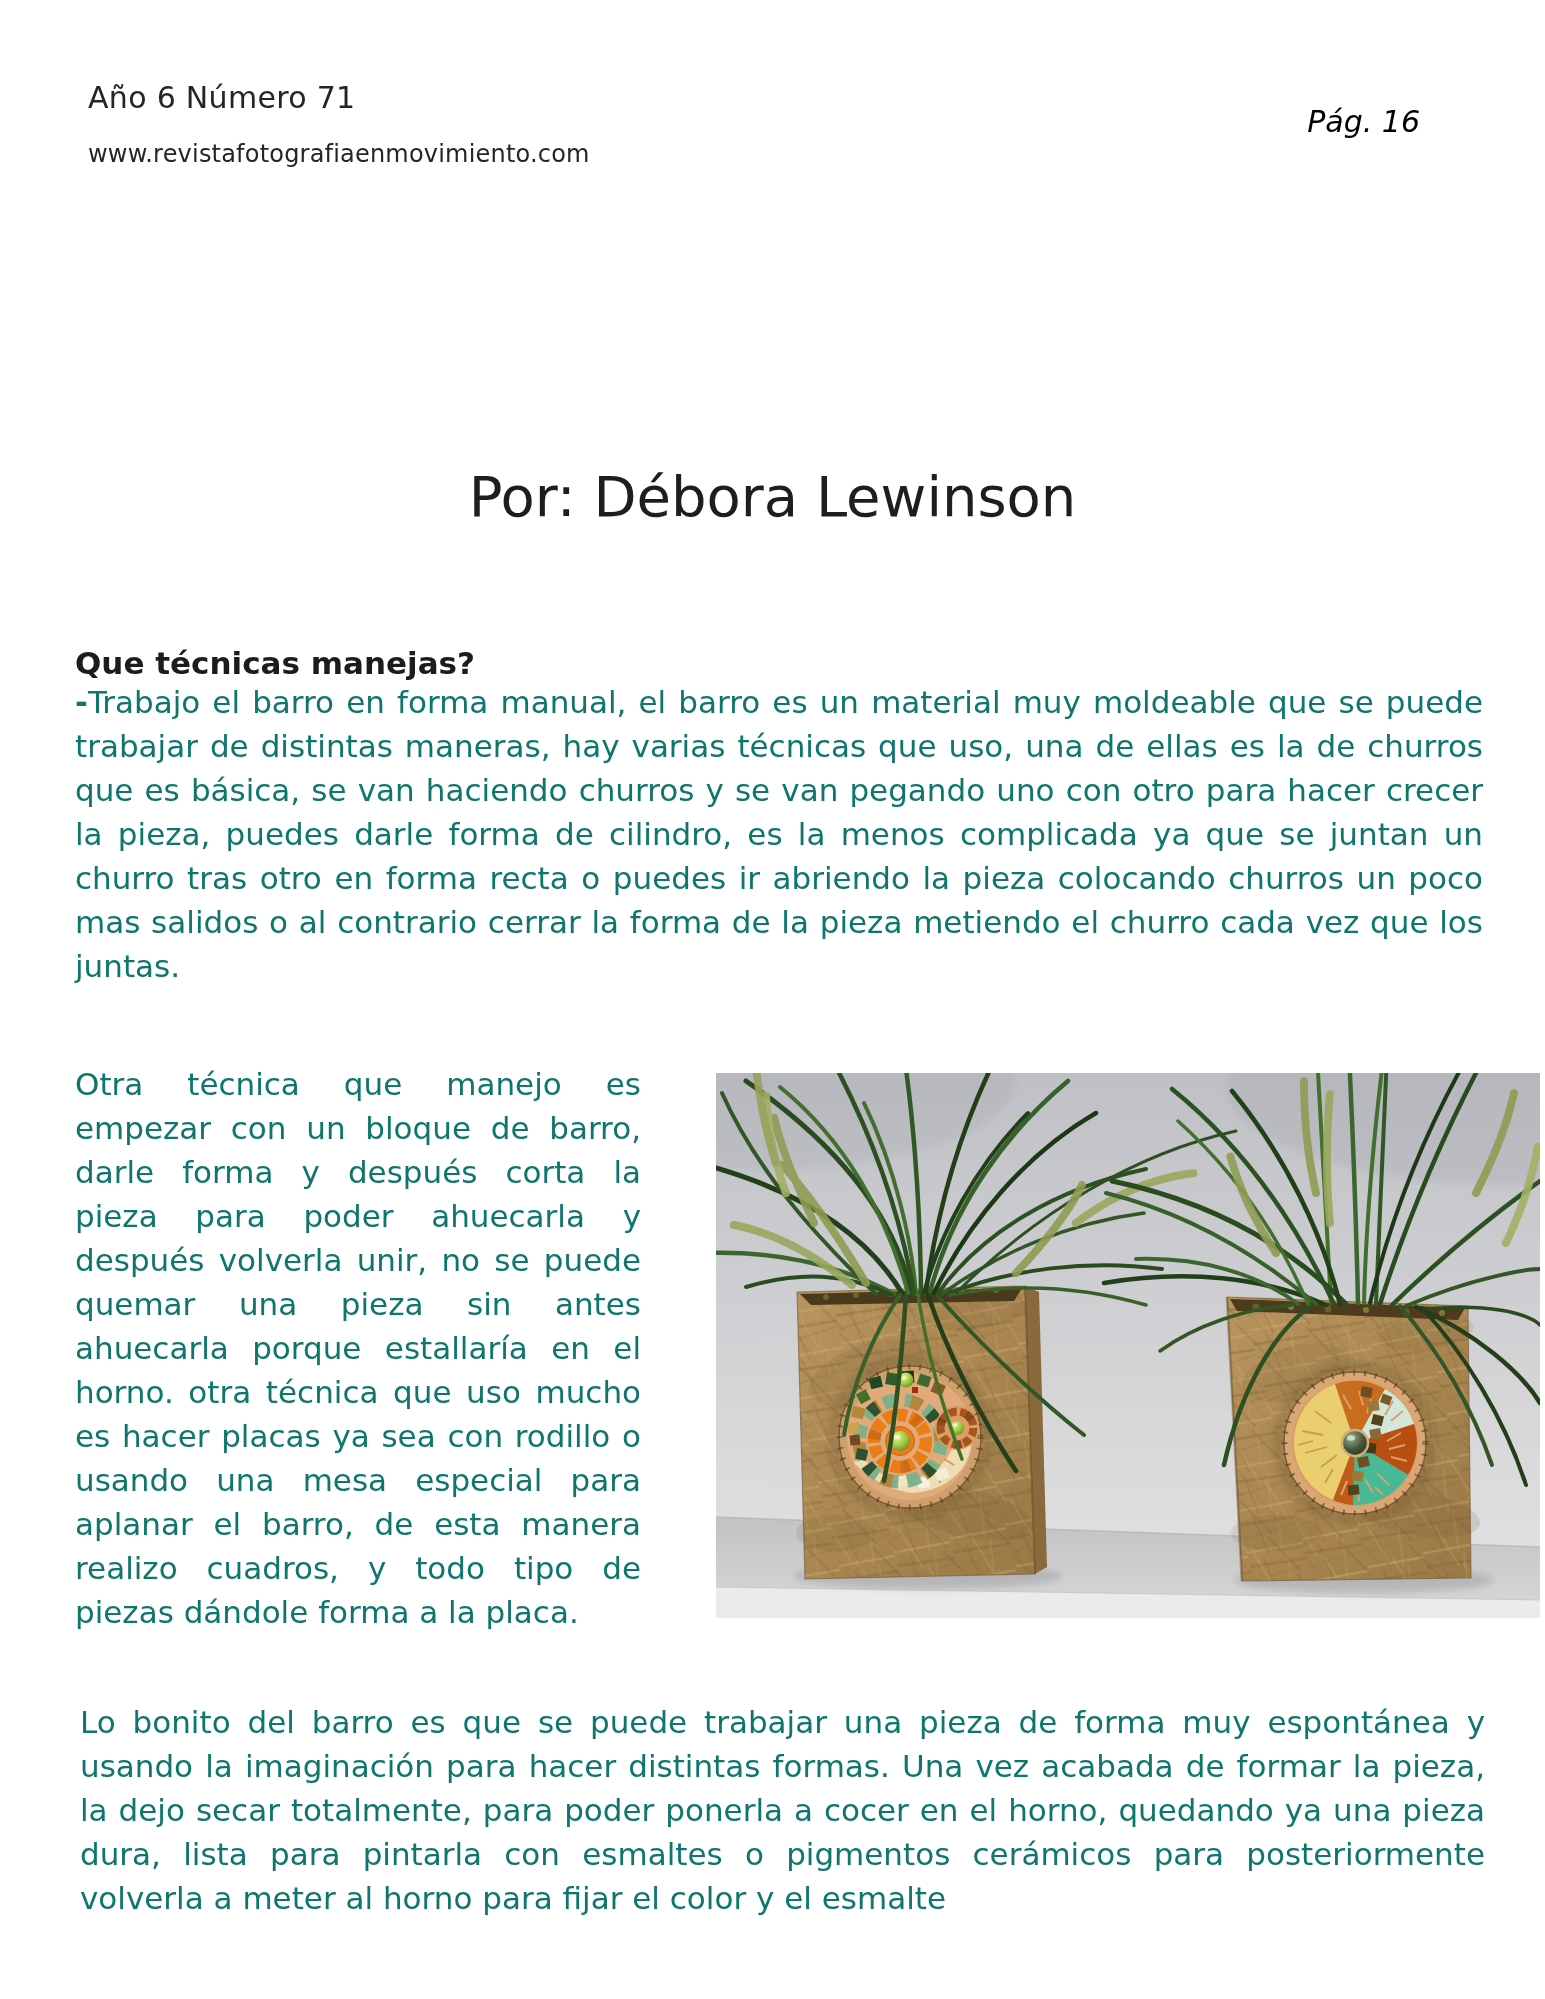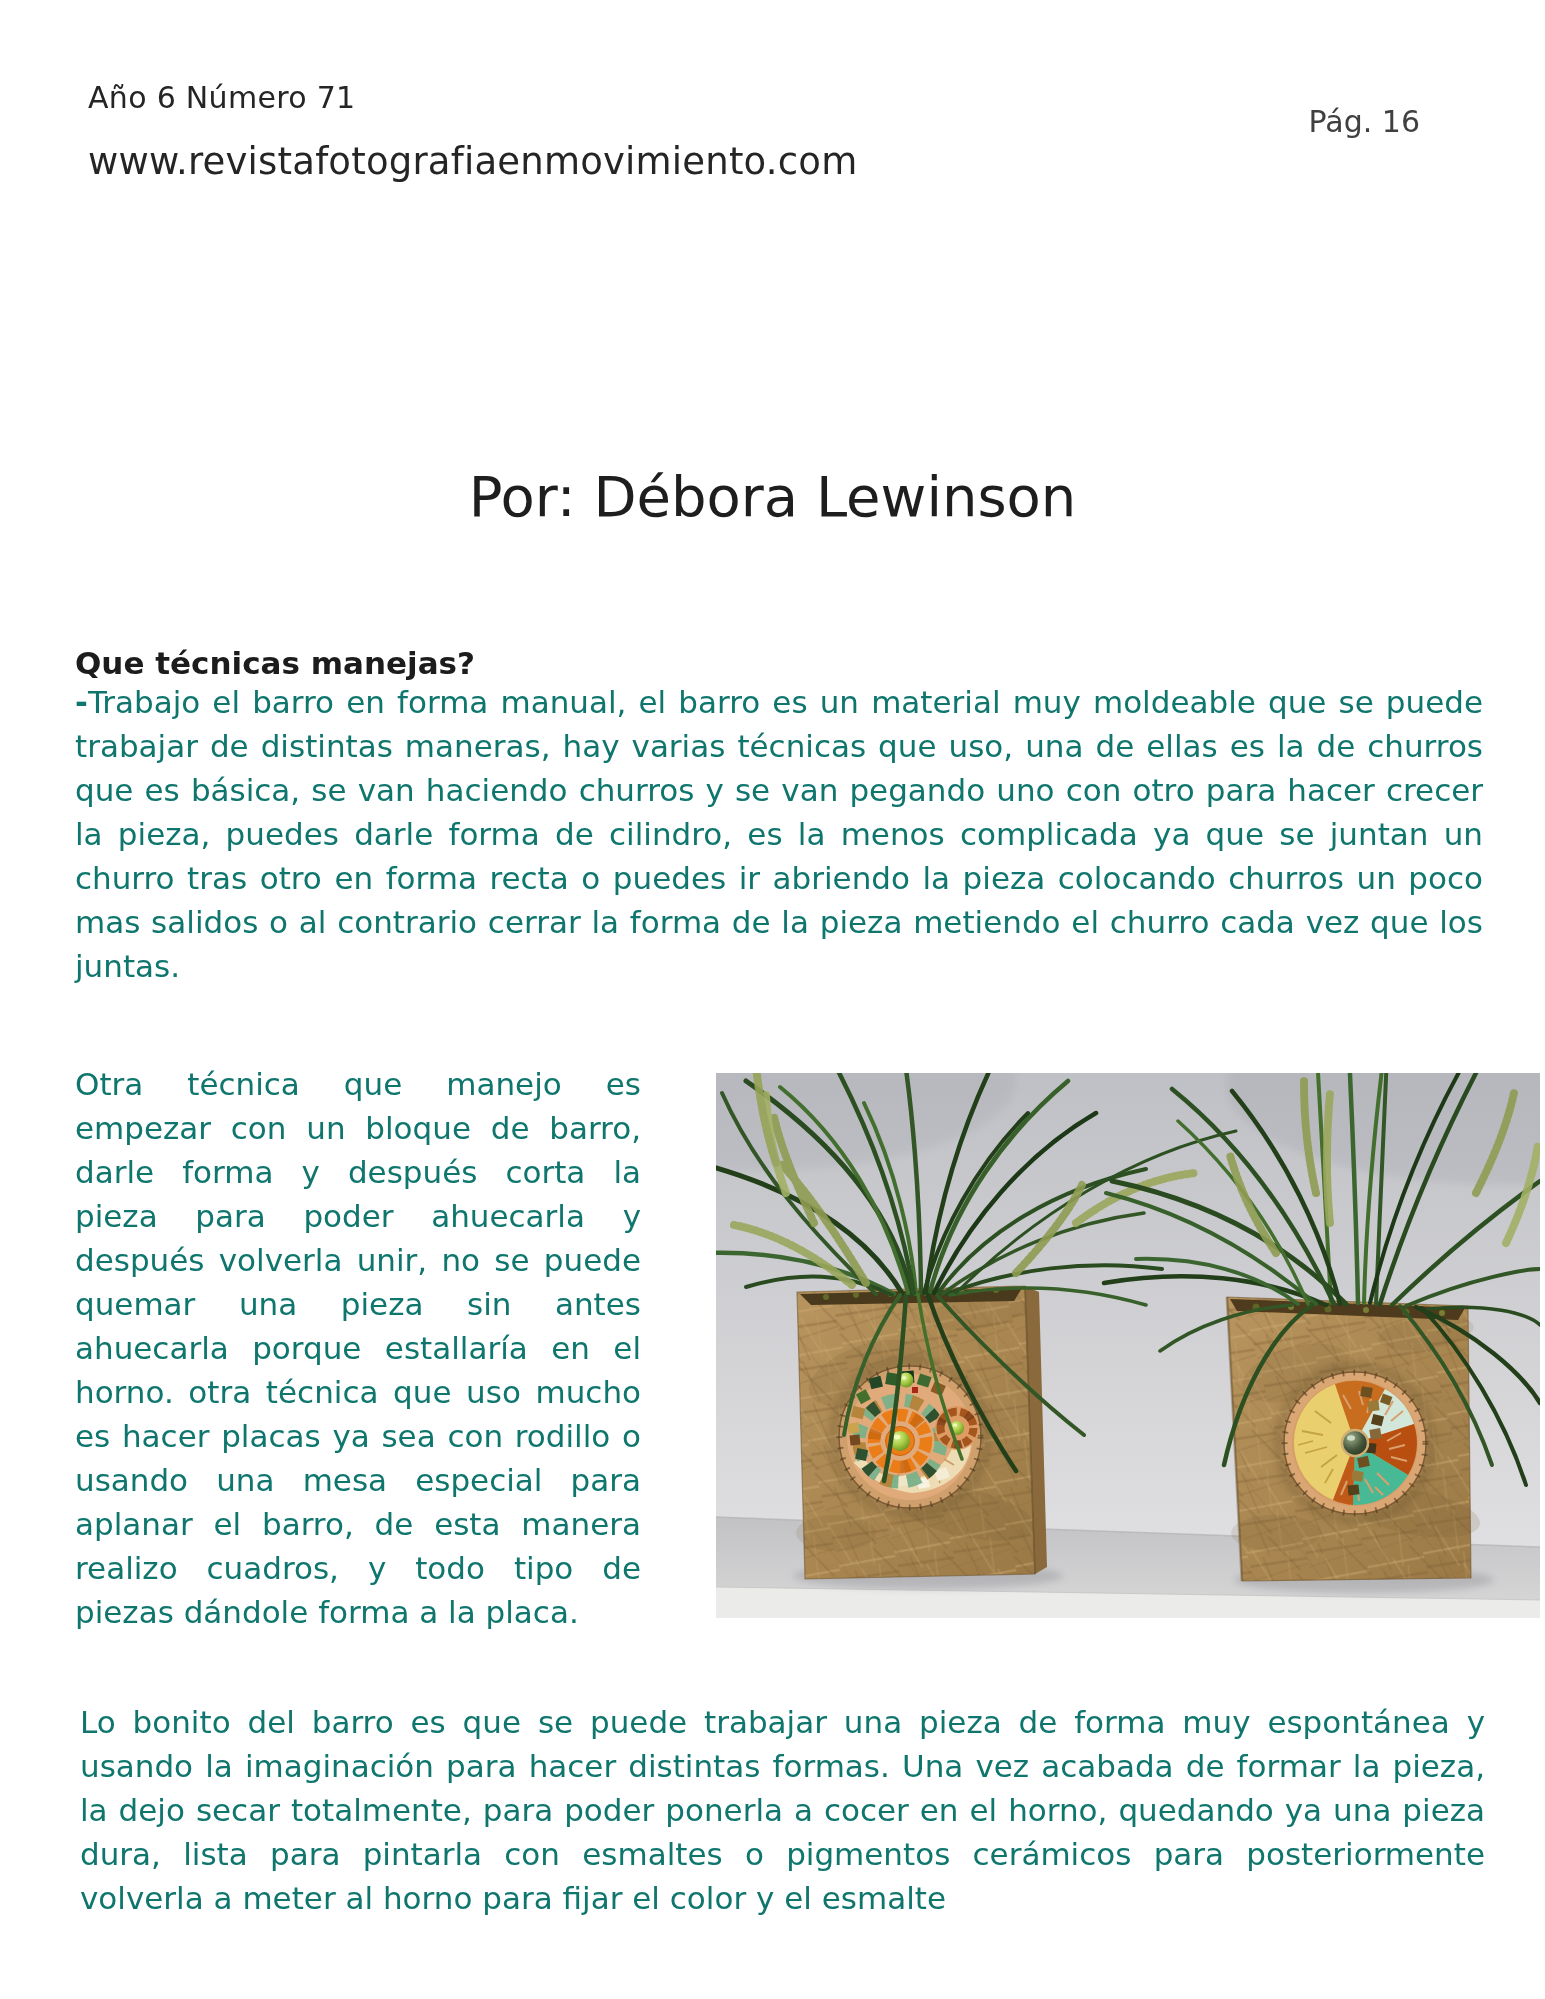--- a/index.html
+++ b/index.html
@@ -2,22 +2,22 @@
 <html><head>
 <meta charset="utf-8">
 <style>
   html,body{margin:0;padding:0;background:#ffffff;}
   .page{
     position:relative;width:1545px;height:1968px;background:#ffffff;overflow:hidden;
     font-family:"DejaVu Sans","Liberation Sans",sans-serif;color:#2a2a2a;
   }
   .abs{position:absolute;}
   .hdr-issue{left:88px;top:80px;font-size:30px;letter-spacing:.3px;color:#252525;}
-  .hdr-site{left:88px;top:140px;font-size:37px;letter-spacing:.2px;color:#252525;}
-  .hdr-page{left:1180px;top:104px;width:240px;text-align:right;font-size:30px;color:#404040;}
+  .hdr-site{left:88px;top:140px;font-size:24px;letter-spacing:.2px;color:#252525;}
+  .hdr-page{left:1180px;top:104px;width:240px;text-align:right;font-size:30px;color:#000000;font-style:italic;}
   .title{left:0;top:377px;width:1545px;text-align:center;font-size:60px;font-weight:400;color:#1e1e1e;}
   .byline{left:0;top:464px;width:1545px;text-align:center;font-size:56px;font-weight:400;color:#1e1e1e;}
   .question{left:75px;top:645px;font-size:31px;font-weight:700;color:#1c1c1c;}
   .para{font-size:31px;line-height:44px;text-align:justify;color:#0f766e;}
   .p1{left:75px;top:680px;width:1408px;}
   .colL{left:75px;top:1062px;width:566px;}
   .p3{left:80px;top:1700px;width:1405px;}
   .bold-dash{font-weight:700;}
   .photo{left:716px;top:1073px;width:824px;height:545px;overflow:hidden;}
   .photo svg{display:block;}

